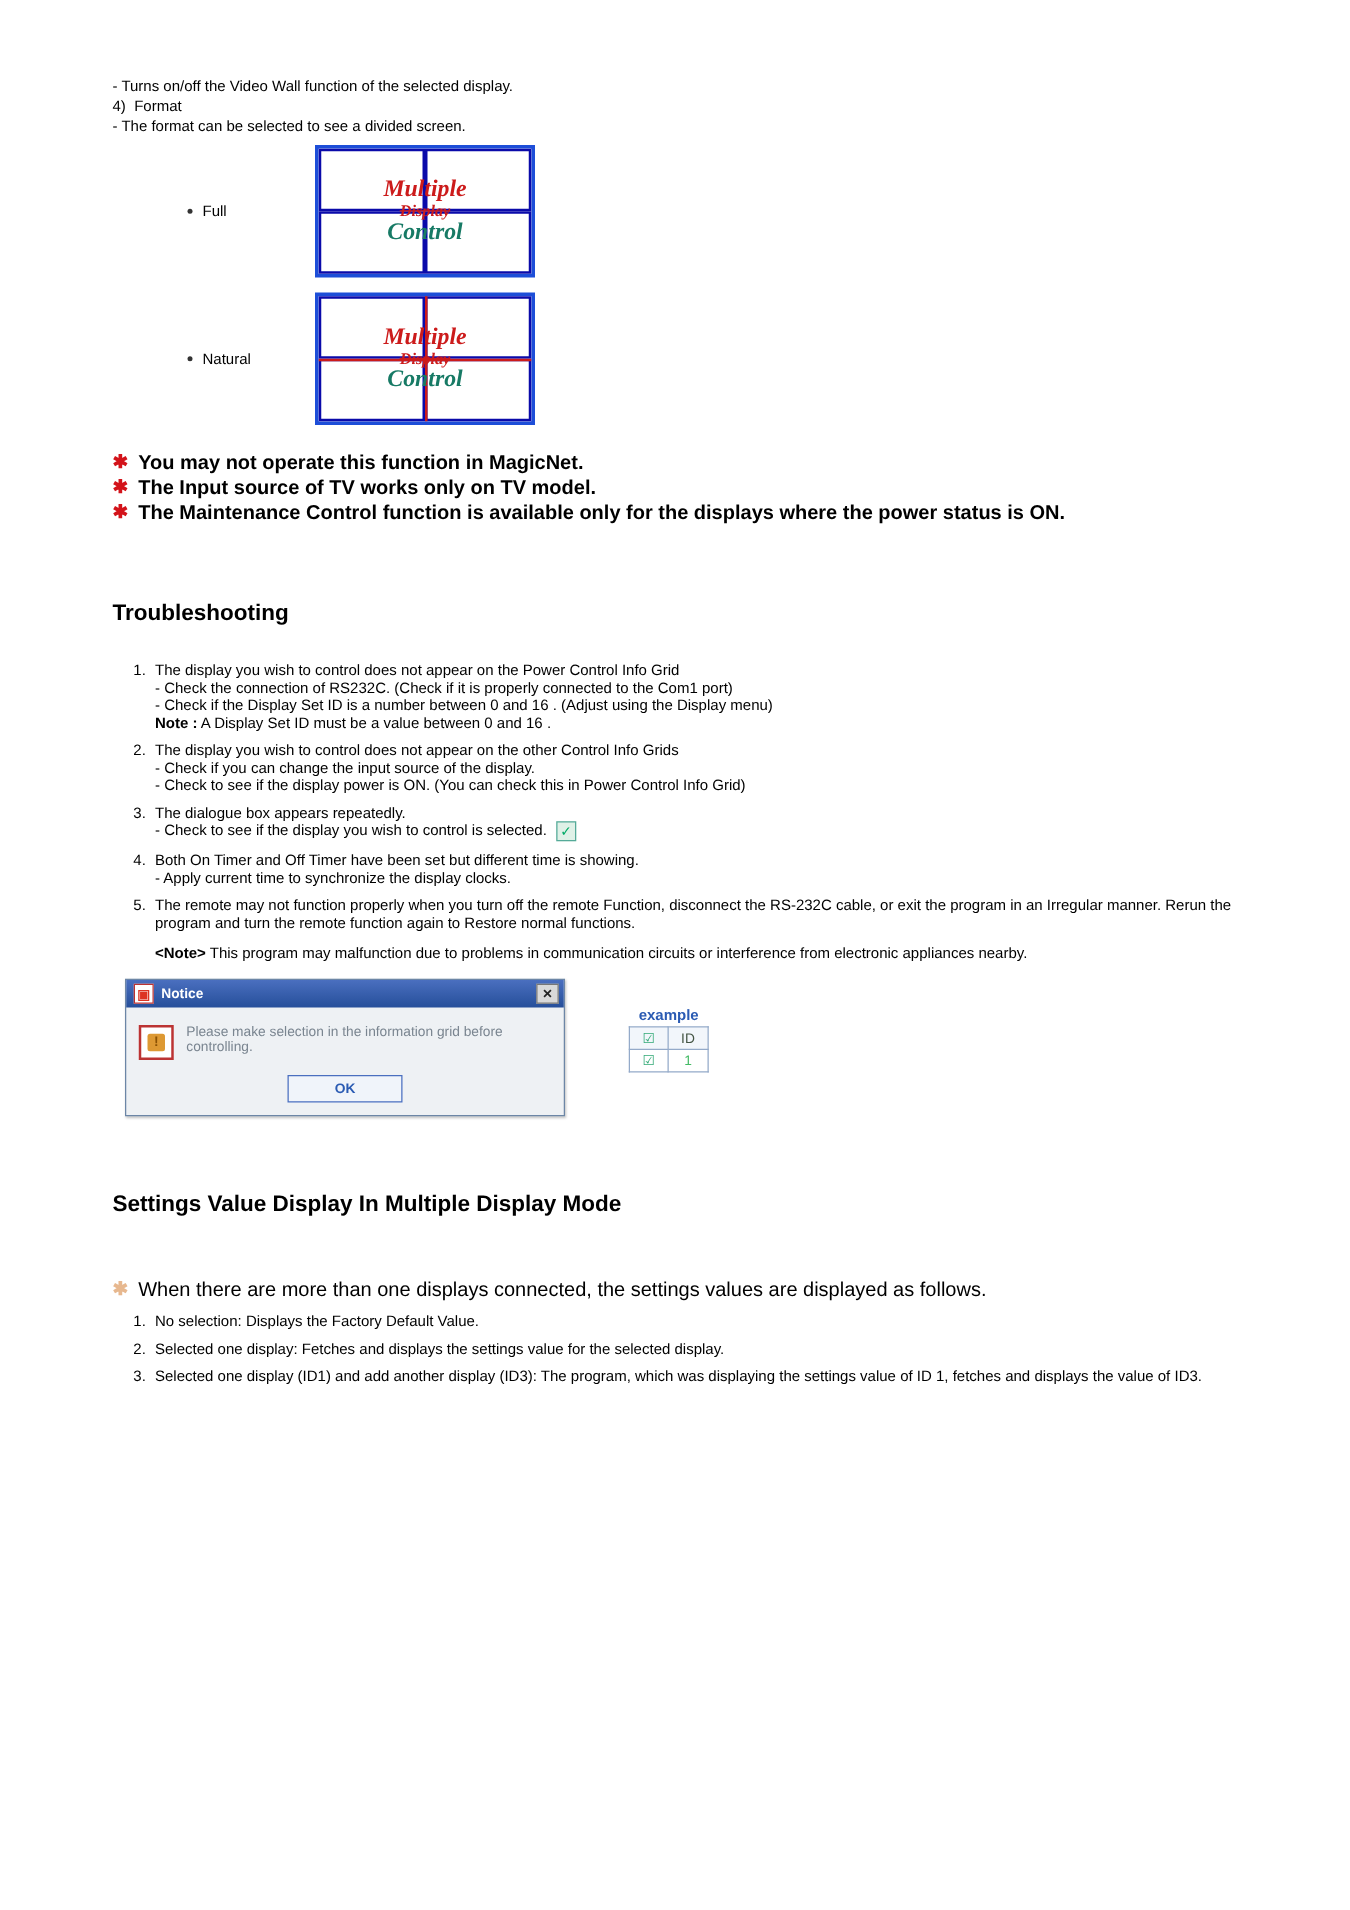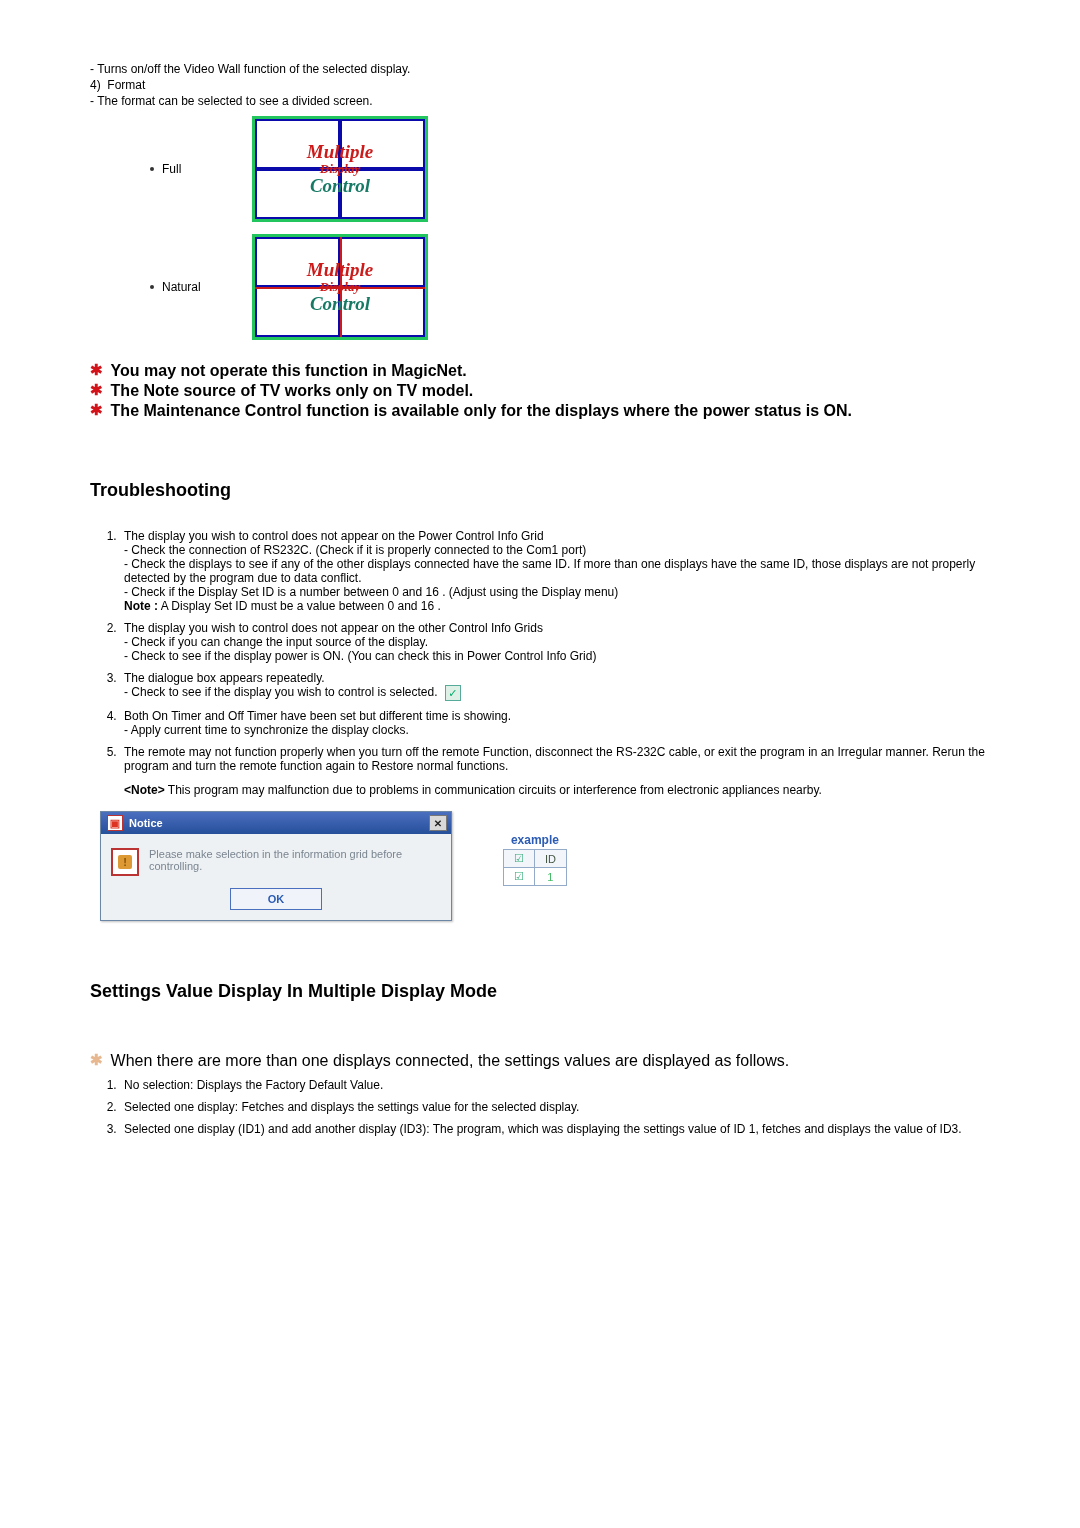--- a/index.html
+++ b/index.html
@@ -33,21 +33,21 @@
     display: flex;
     align-items: center;
     gap: 8px;
     width: 90px;
     justify-content: flex-start;
   }
   .small-bullet {
     width: 4px; height: 4px; border-radius: 50%; background: #333; display: inline-block;
   }
   .fmt-panel {
-    border: 3px solid #22c55e;
+    border: 3px solid #1d4ed8;
     display: grid;
     margin: 6px 0;
     position: relative;
   }
   .fmt-panel.full { grid-template-columns: 1fr 1fr; grid-template-rows: 1fr 1fr; width: 170px; height: 100px; }
   .fmt-panel.nat  { grid-template-columns: 1fr 1fr; grid-template-rows: 1fr 1fr; width: 170px; height: 100px; }
   .fmt-cell {
     border: 2px solid #0a0aaa;
     background: #fff;
   }
@@ -189,34 +189,33 @@
   </div>
 
   <div style="height:14px"></div>
 
   <div class="star-row">
     <span class="star">✱</span>
     <span class="star-text bold">You may not operate this function in MagicNet.</span>
   </div>
   <div class="star-row">
     <span class="star">✱</span>
-    <span class="star-text bold">The Note source of TV works only on TV model.</span>
+    <span class="star-text bold">The Input source of TV works only on TV model.</span>
   </div>
   <div class="star-row">
     <span class="star">✱</span>
     <span class="star-text bold">The Maintenance Control function is available only for the displays where the power status is ON.</span>
   </div>
 
   <h2 class="section">Troubleshooting</h2>
 
   <ol class="troub">
     <li>
       <span>The display you wish to control does not appear on the Power Control Info Grid</span>
       <div class="sub">- <span>Check the connection of RS232C. (Check if it is properly connected to the Com1 port)</span></div>
-      <div class="sub">- <span>Check the displays to see if any of the other displays connected have the same ID. If more than one displays have the same ID, those displays are not properly detected by the program due to data conflict.</span></div>
       <div class="sub">- <span>Check if the Display Set ID is a number between 0 and 16 . (Adjust using the Display menu)</span></div>
       <div class="sub"><span class="note-prefix">Note :</span><span>   A Display Set ID must be a value between 0 and 16 .</span></div>
     </li>
     <li>
       <span>The display you wish to control does not appear on the other Control Info Grids</span>
       <div class="sub">- <span>Check if you can change the input source of the display.</span></div>
       <div class="sub">- <span>Check to see if the display power is ON. (You can check this in Power Control Info Grid)</span></div>
     </li>
     <li>
       <span>The dialogue box appears repeatedly.</span>

